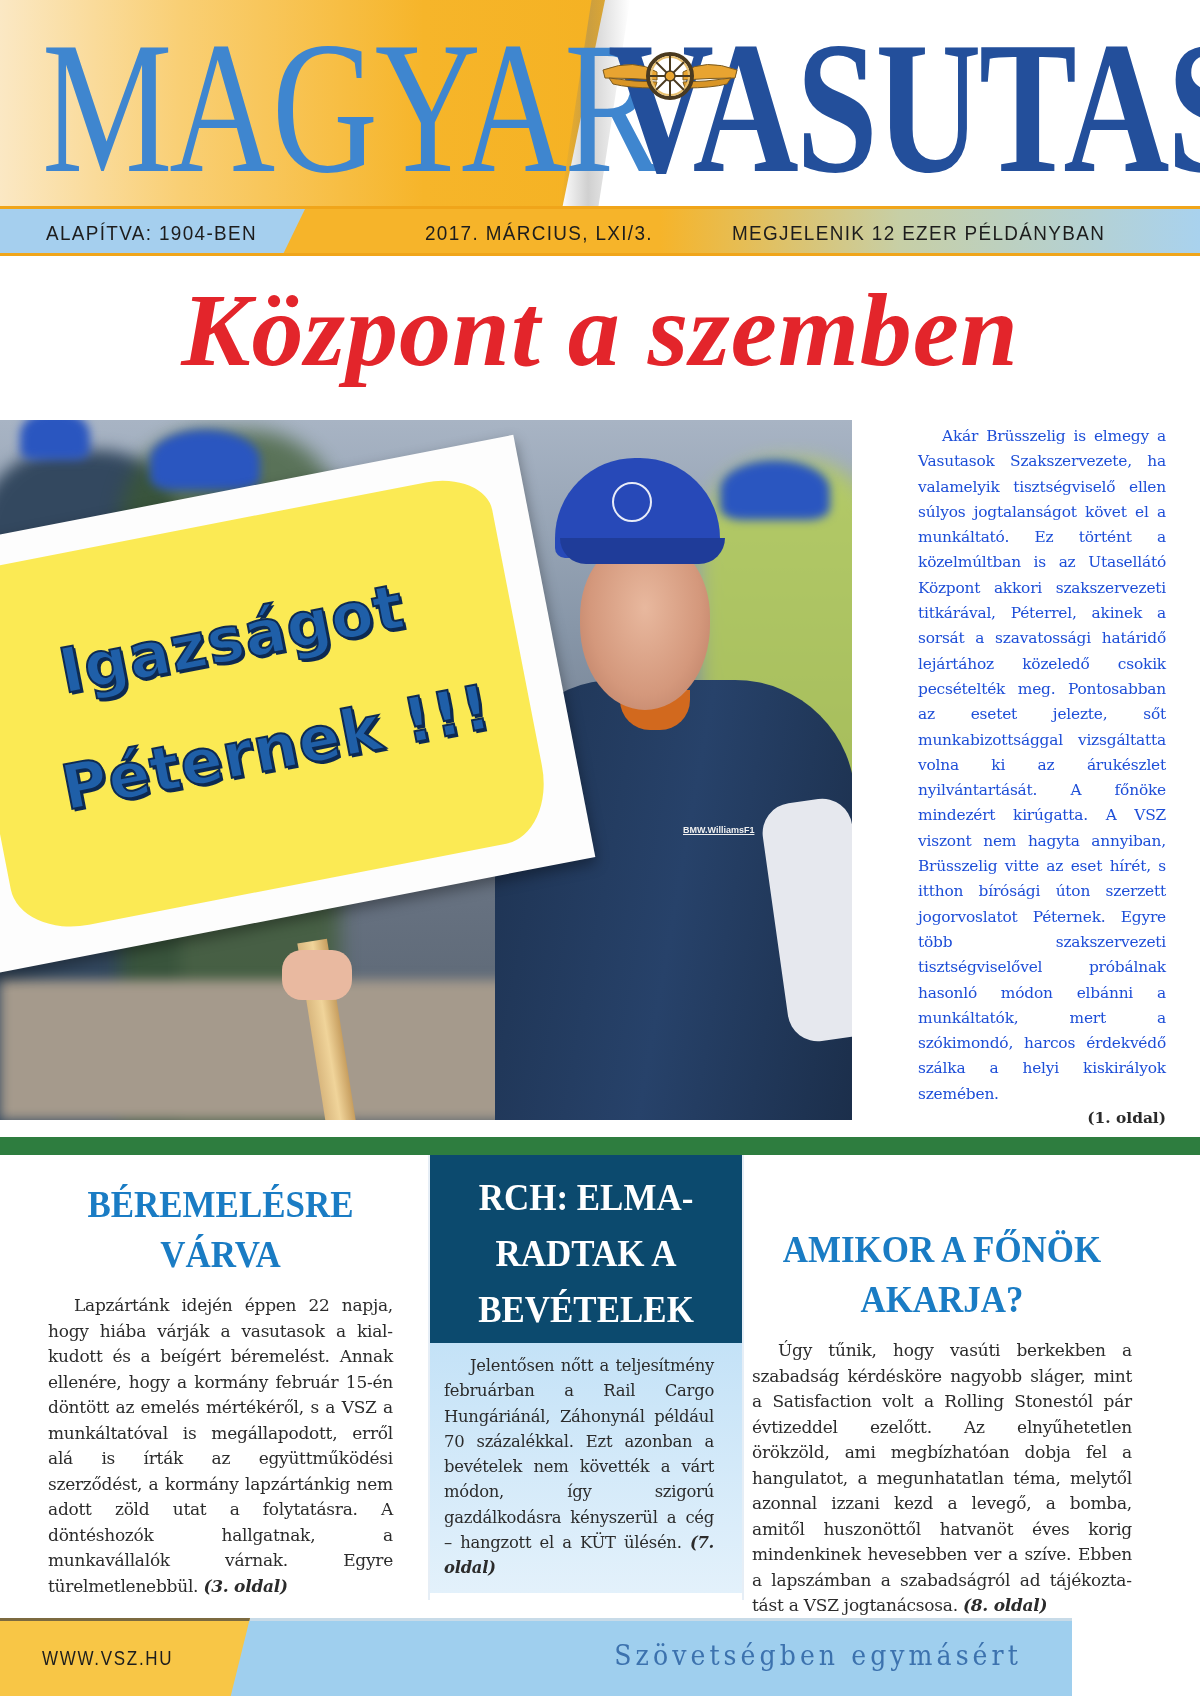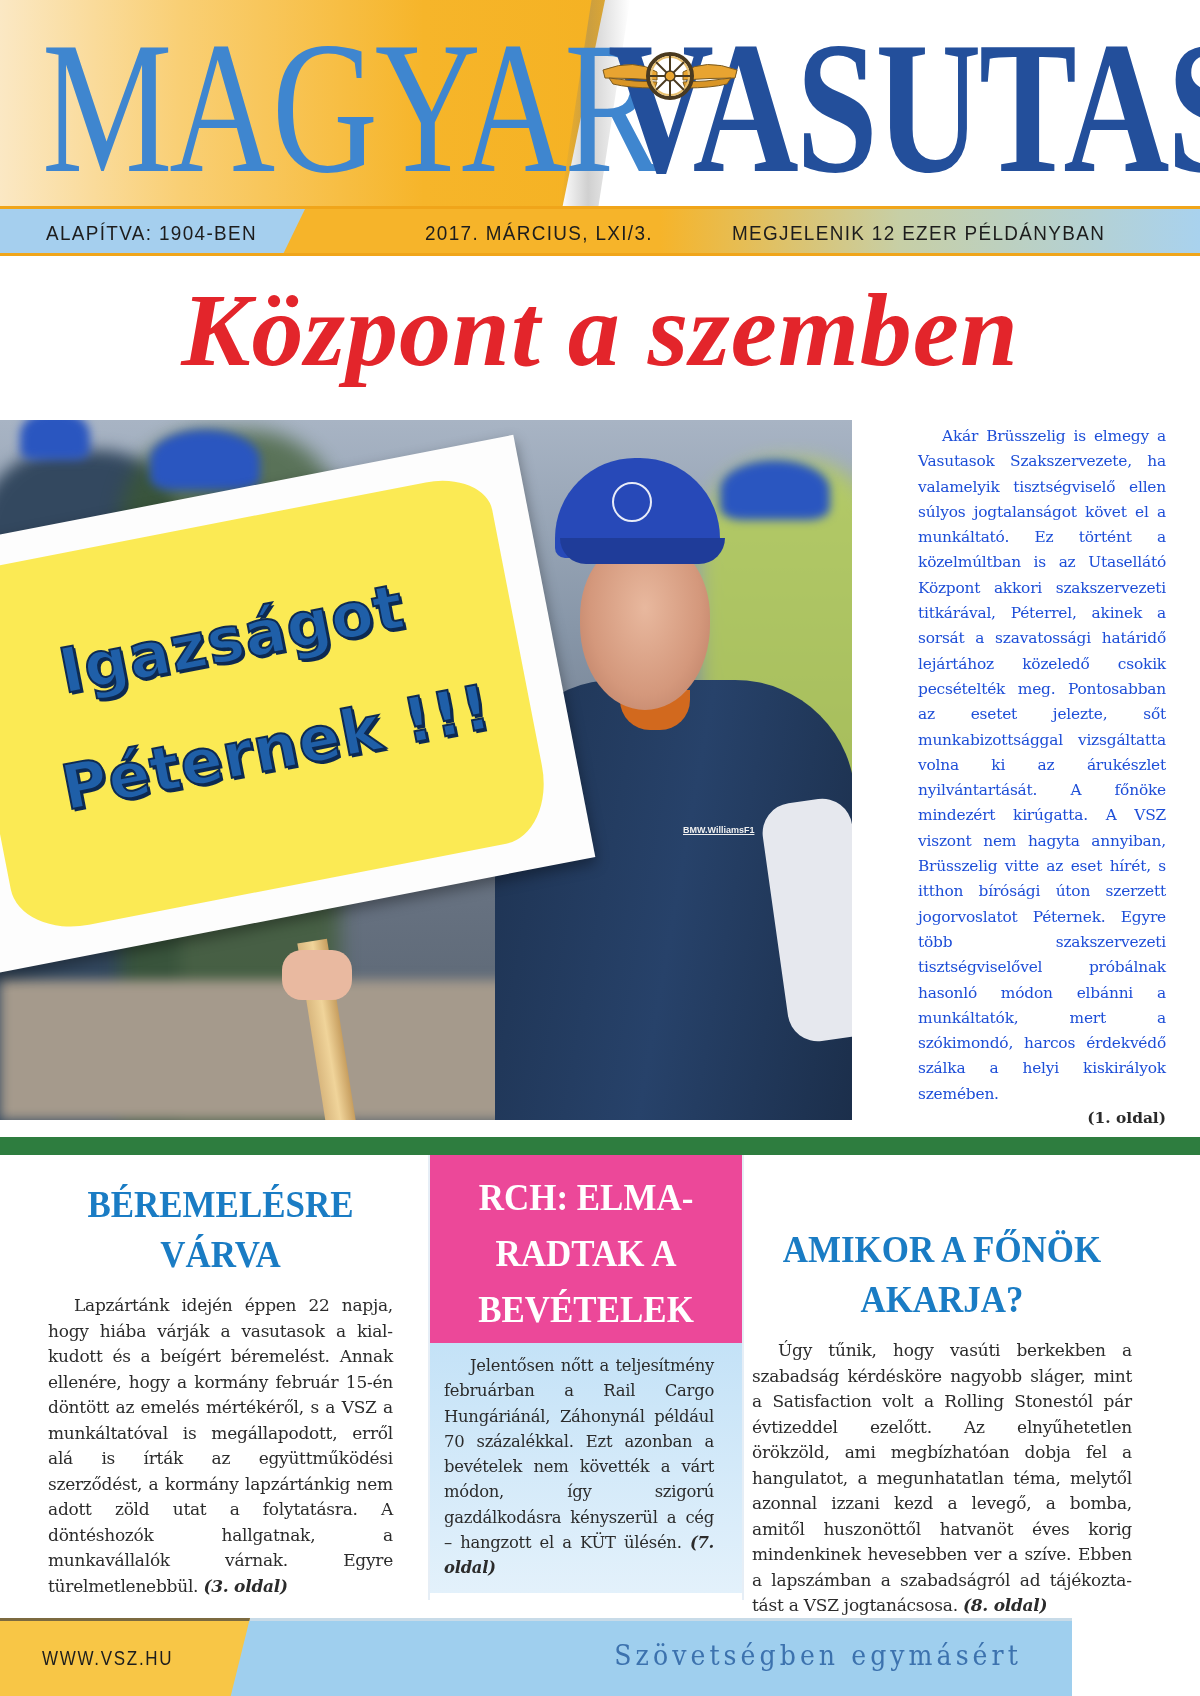--- a/index.html
+++ b/index.html
@@ -102,21 +102,21 @@
   .col-title { font-family: "Liberation Serif", serif; font-weight: bold; color: #1a7cc4; text-align: center;
     font-size: 38px; line-height: 50px; transform: scaleX(0.92); }
   .col-1 .col-title { padding-top: 24px; height: 128px; }
   .col-3 .col-title { padding-top: 24px; height: 128px; }
   .col-body { font-family: "DejaVu Serif", serif; font-size: 15.6px; line-height: 24.8px; color: #2b2b2b;
     text-align: justify; text-indent: 26px; letter-spacing: -0.25px; }
   .col-1 .col-body { font-size: 17px; line-height: 25.5px; margin-top: 10px; }
   .col-3 .col-body { font-size: 17px; line-height: 25.5px; margin-top: 10px; }
   .ref { font-style: italic; font-weight: bold; }
 
-  .green-box { background: #ec4899; height: 188px; padding-top: 14px; }
+  .green-box { background: #0c4a6e; height: 188px; padding-top: 14px; }
   .green-box .col-title { color: #ffffff; font-size: 38px; line-height: 56px; }
   .blue-box { background: linear-gradient(180deg, #c4e2f7 0%, #e3f1fb 100%); height: 250px; padding: 10px 28px 0 14px; }
   .blue-box .col-body { font-size: 16.4px; line-height: 25.3px; }
 
   
   .footer { position: absolute; left: 0; top: 1618px; width: 1072px; height: 78px; background: #9fcfee;
     border-top: 3px solid #c8dbe8; }
   .footer-web-bg { position: absolute; left: 0; top: -3px; width: 250px; height: 81px; background: #f8c646;
     clip-path: polygon(0 0, 100% 0, 92% 100%, 0 100%); border-top: 3px solid #7c6a40; }
   .footer-web { position: absolute; left: 42px; top: 26px; font-family: "Liberation Sans", sans-serif; font-size: 20px;

